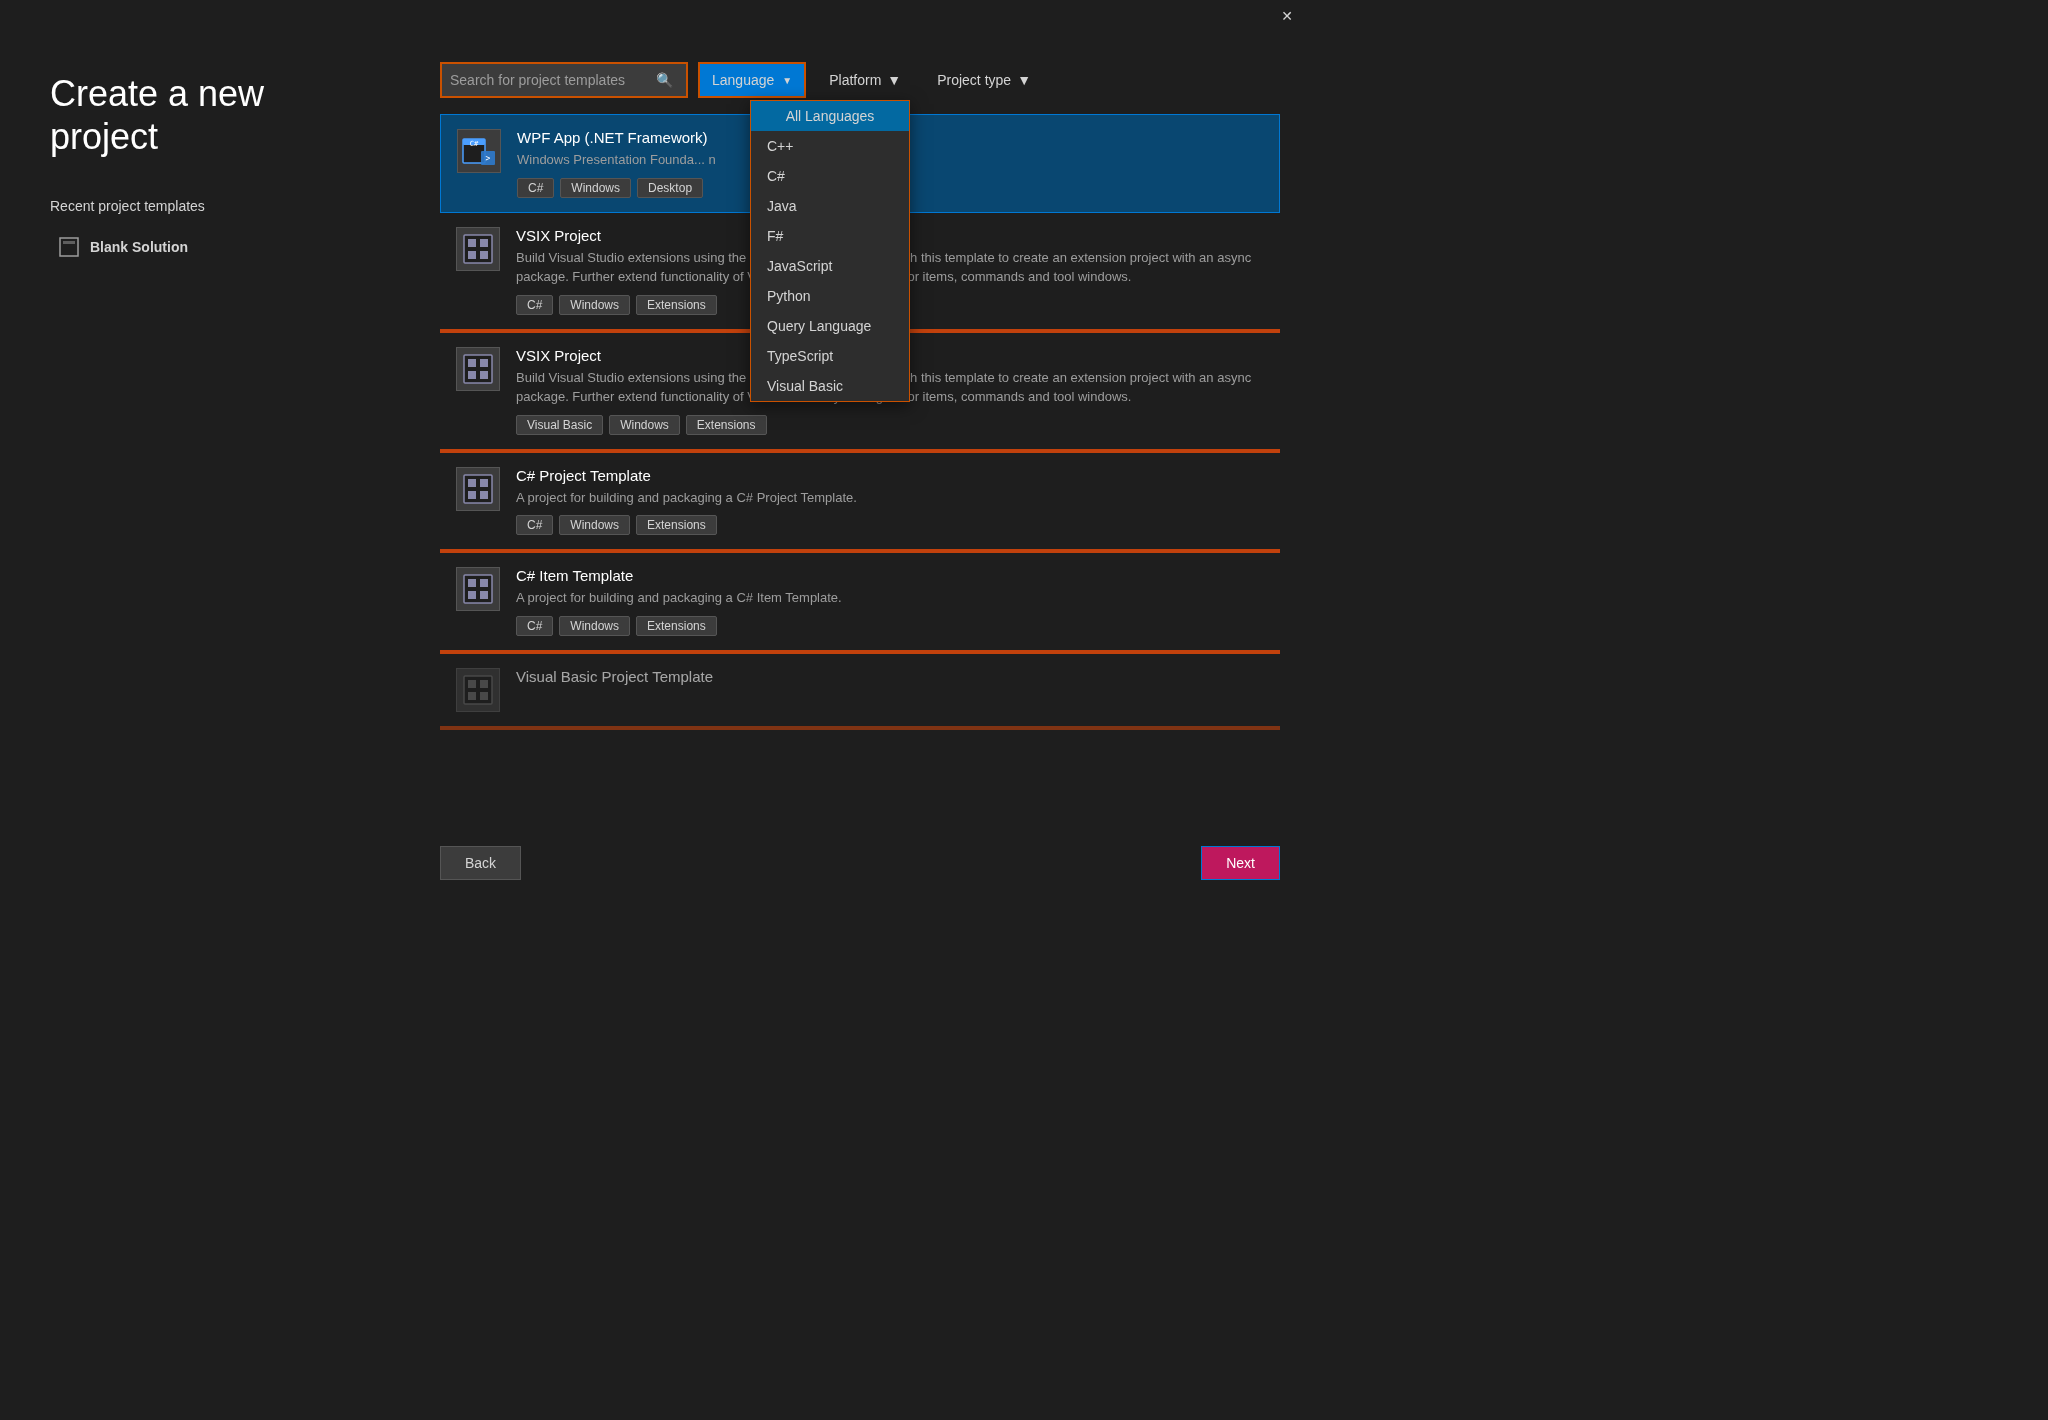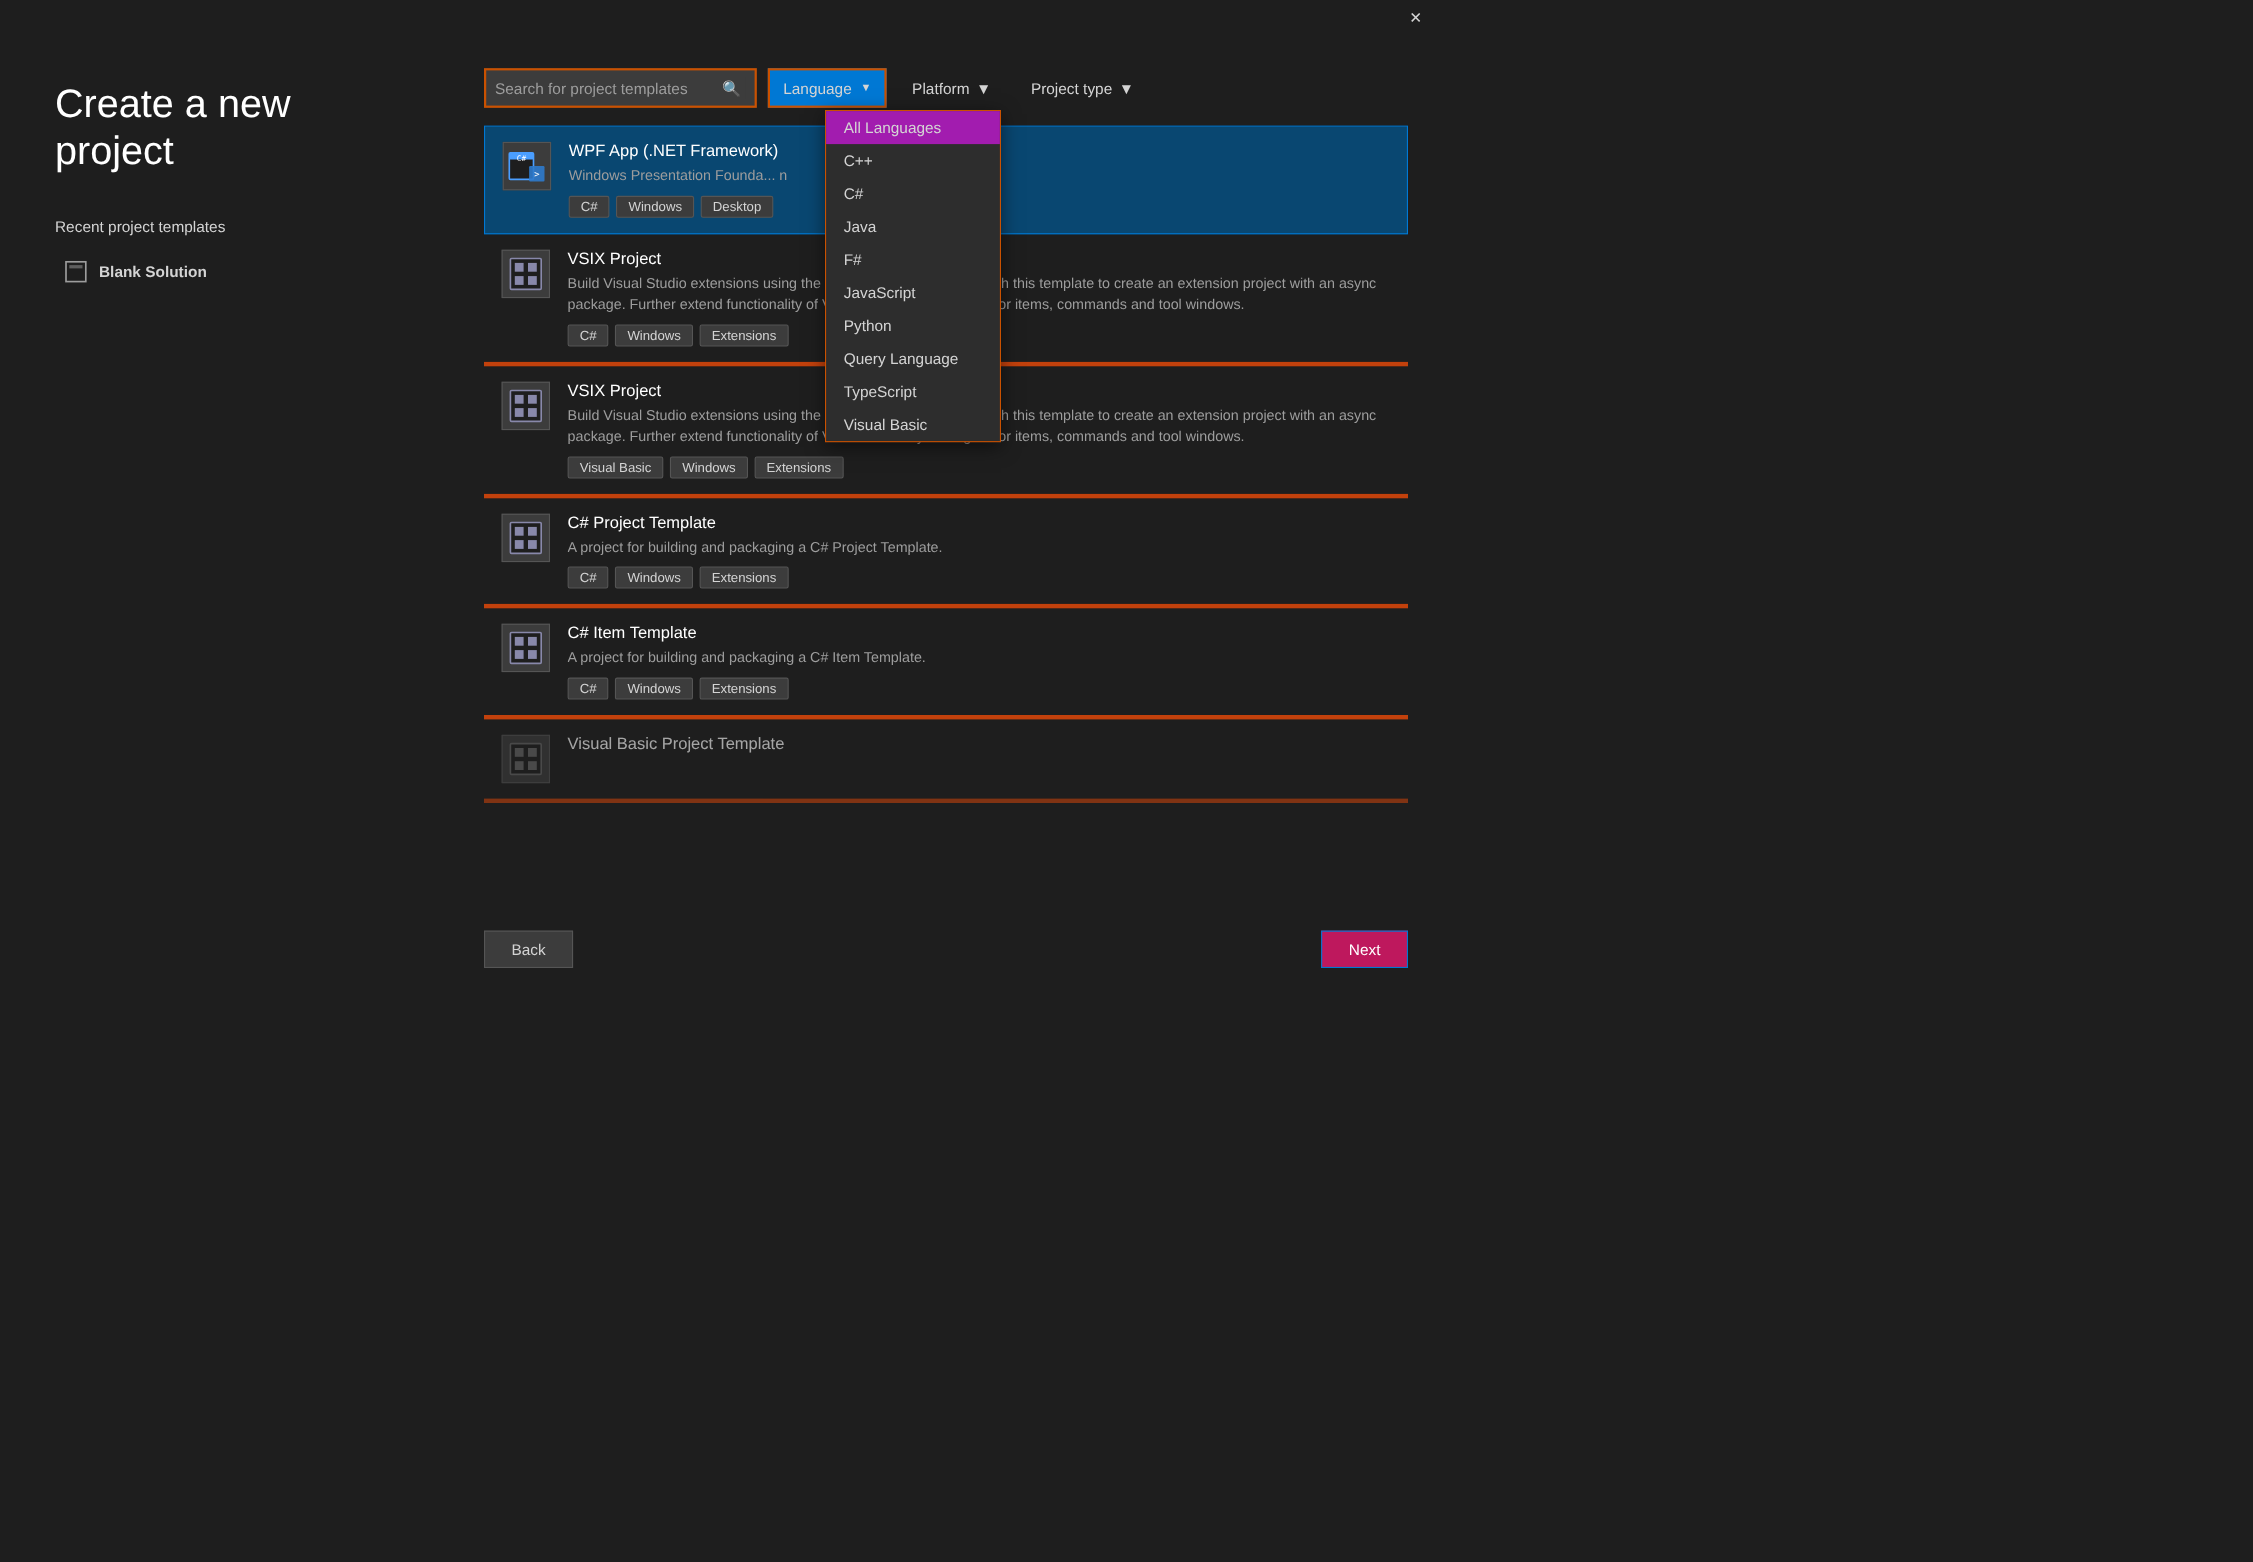--- a/index.html
+++ b/index.html
@@ -174,21 +174,21 @@
       min-width: 160px;
       box-shadow: 0 4px 16px rgba(0,0,0,0.5);
     }
     .dropdown-item {
       padding: 7px 16px;
       font-size: 14px;
       color: #d4d4d4;
       cursor: pointer;
       white-space: nowrap;
     }
-    .dropdown-item.selected { background: #a21caf; }
+    .dropdown-item.selected { background: #0369a1; text-align: center; }
 
     
     .template-list {
       flex: 1;
       overflow-y: auto;
       overflow-x: hidden;
     }
     .template-list::-webkit-scrollbar { width: 6px; }
     .template-list::-webkit-scrollbar-track { background: #1e1e1e; }
     .template-list::-webkit-scrollbar-thumb { background: #555; }

